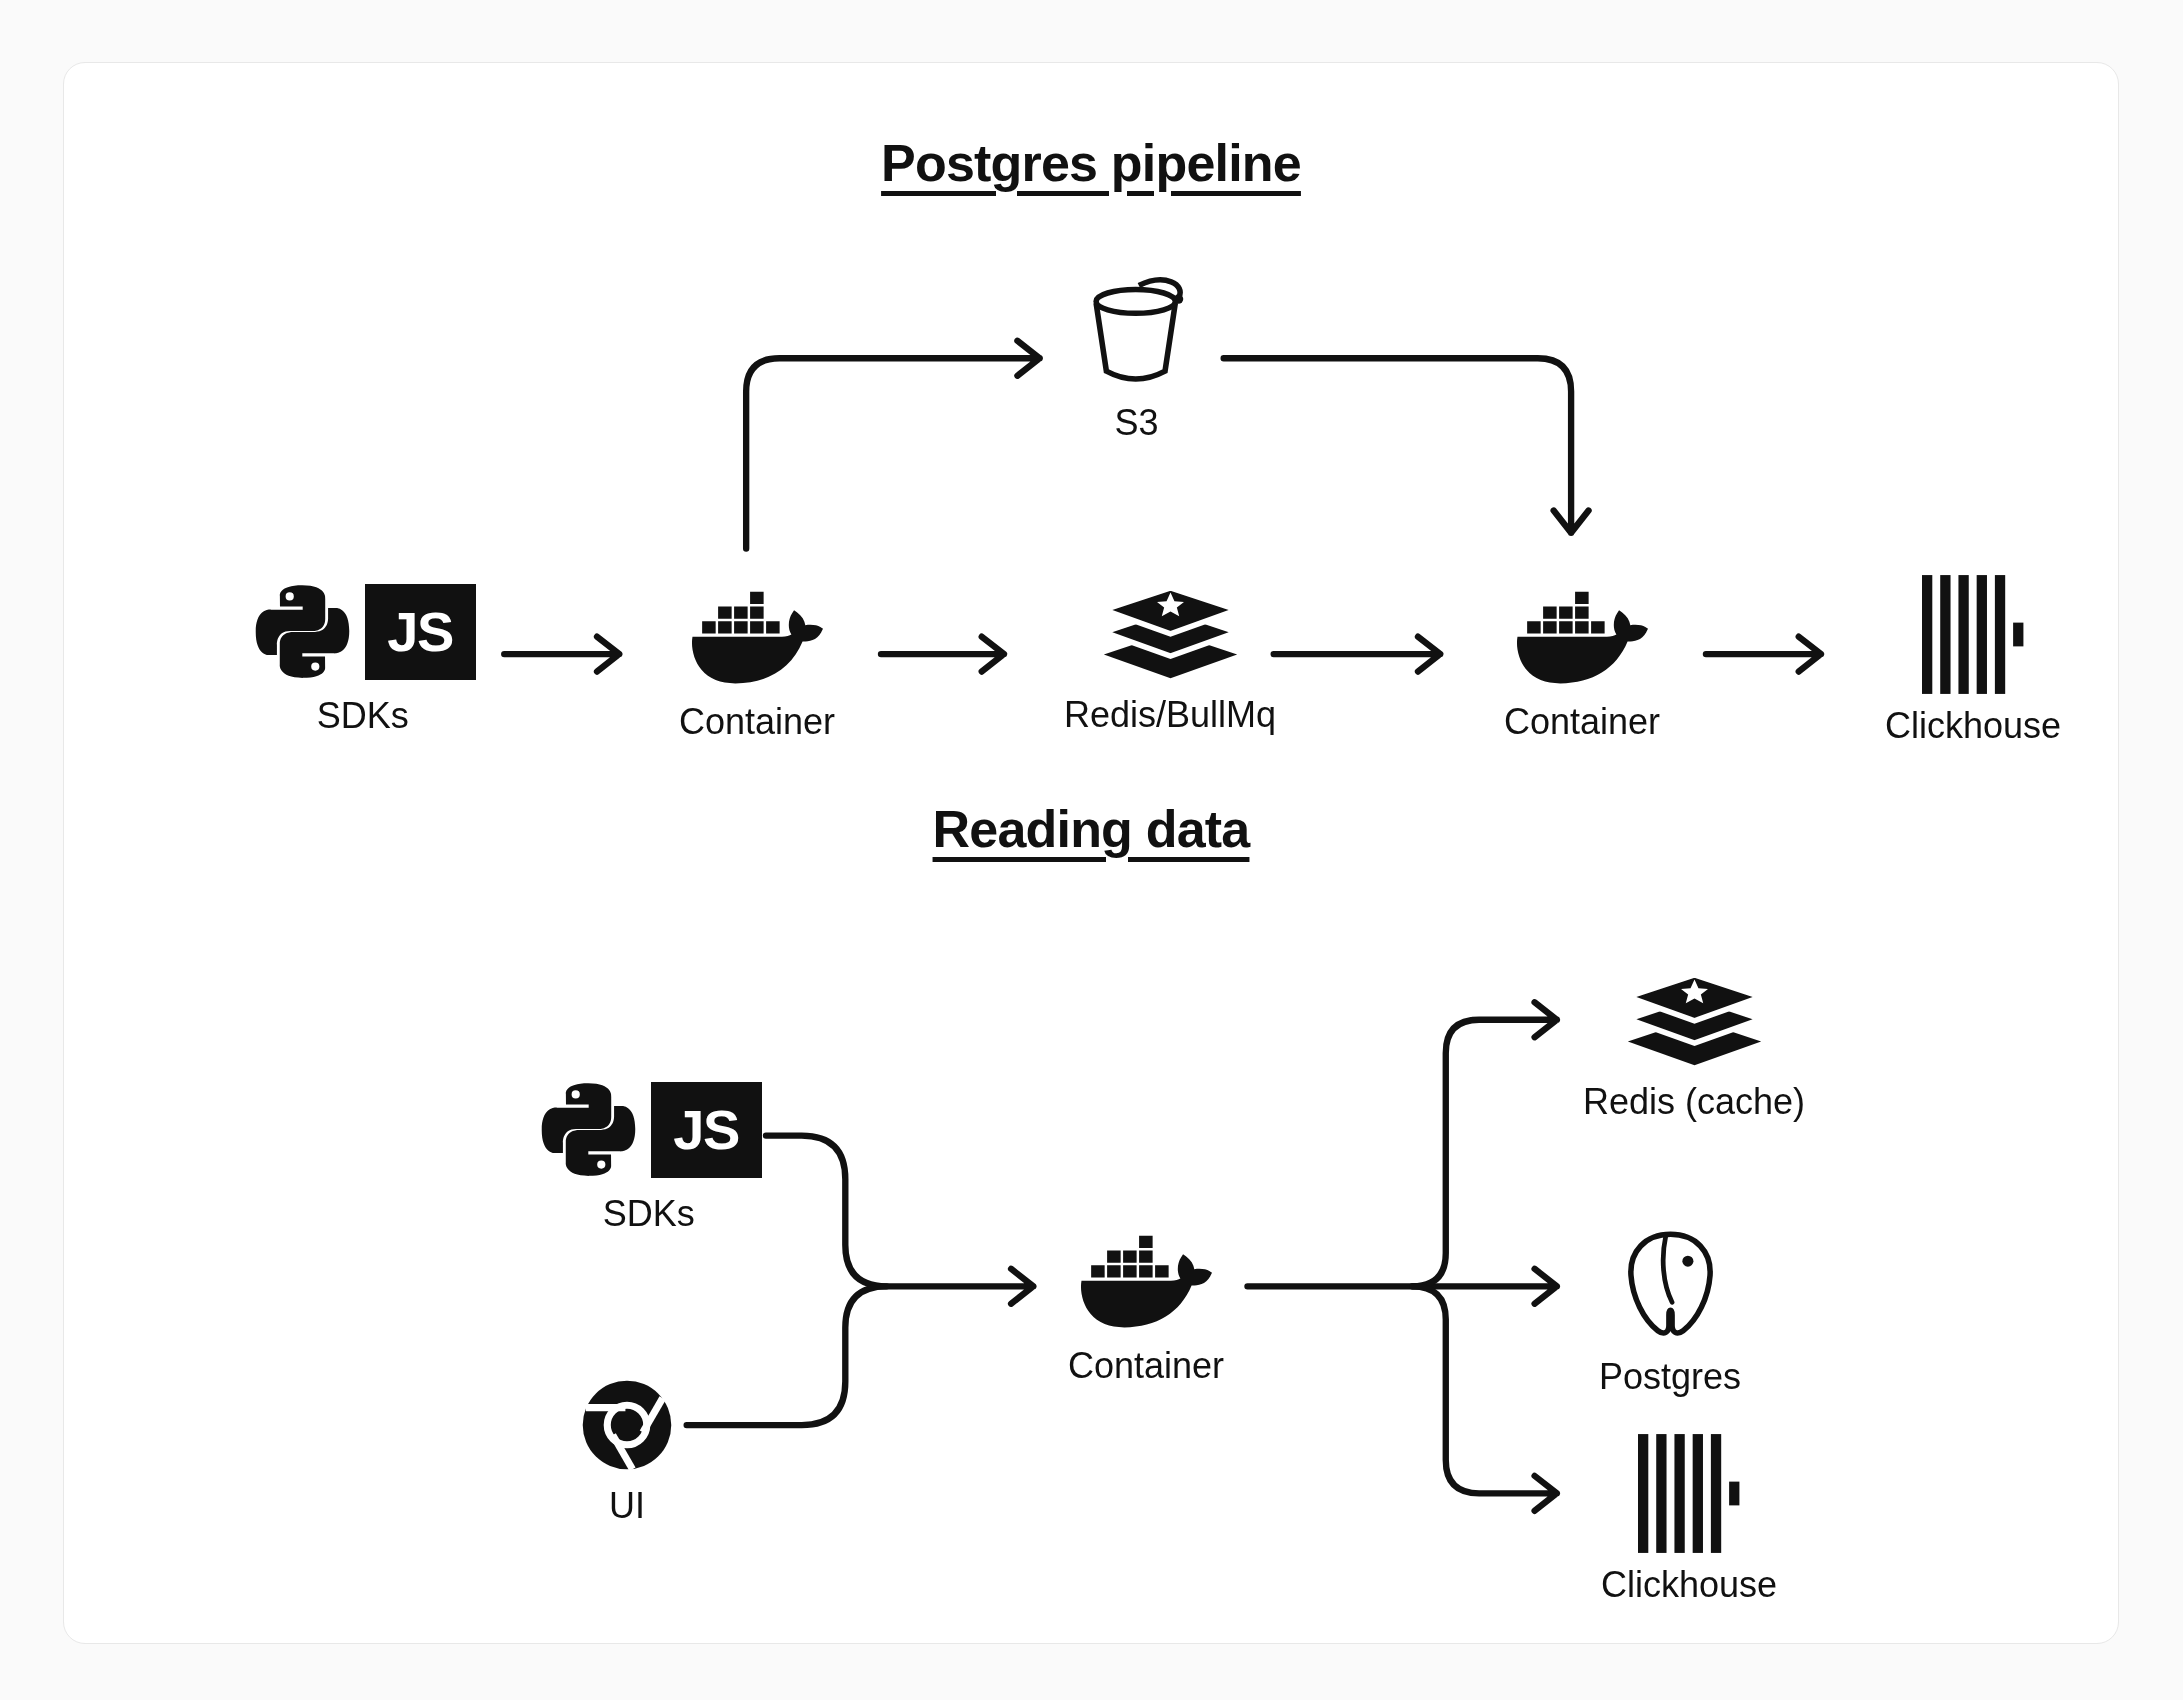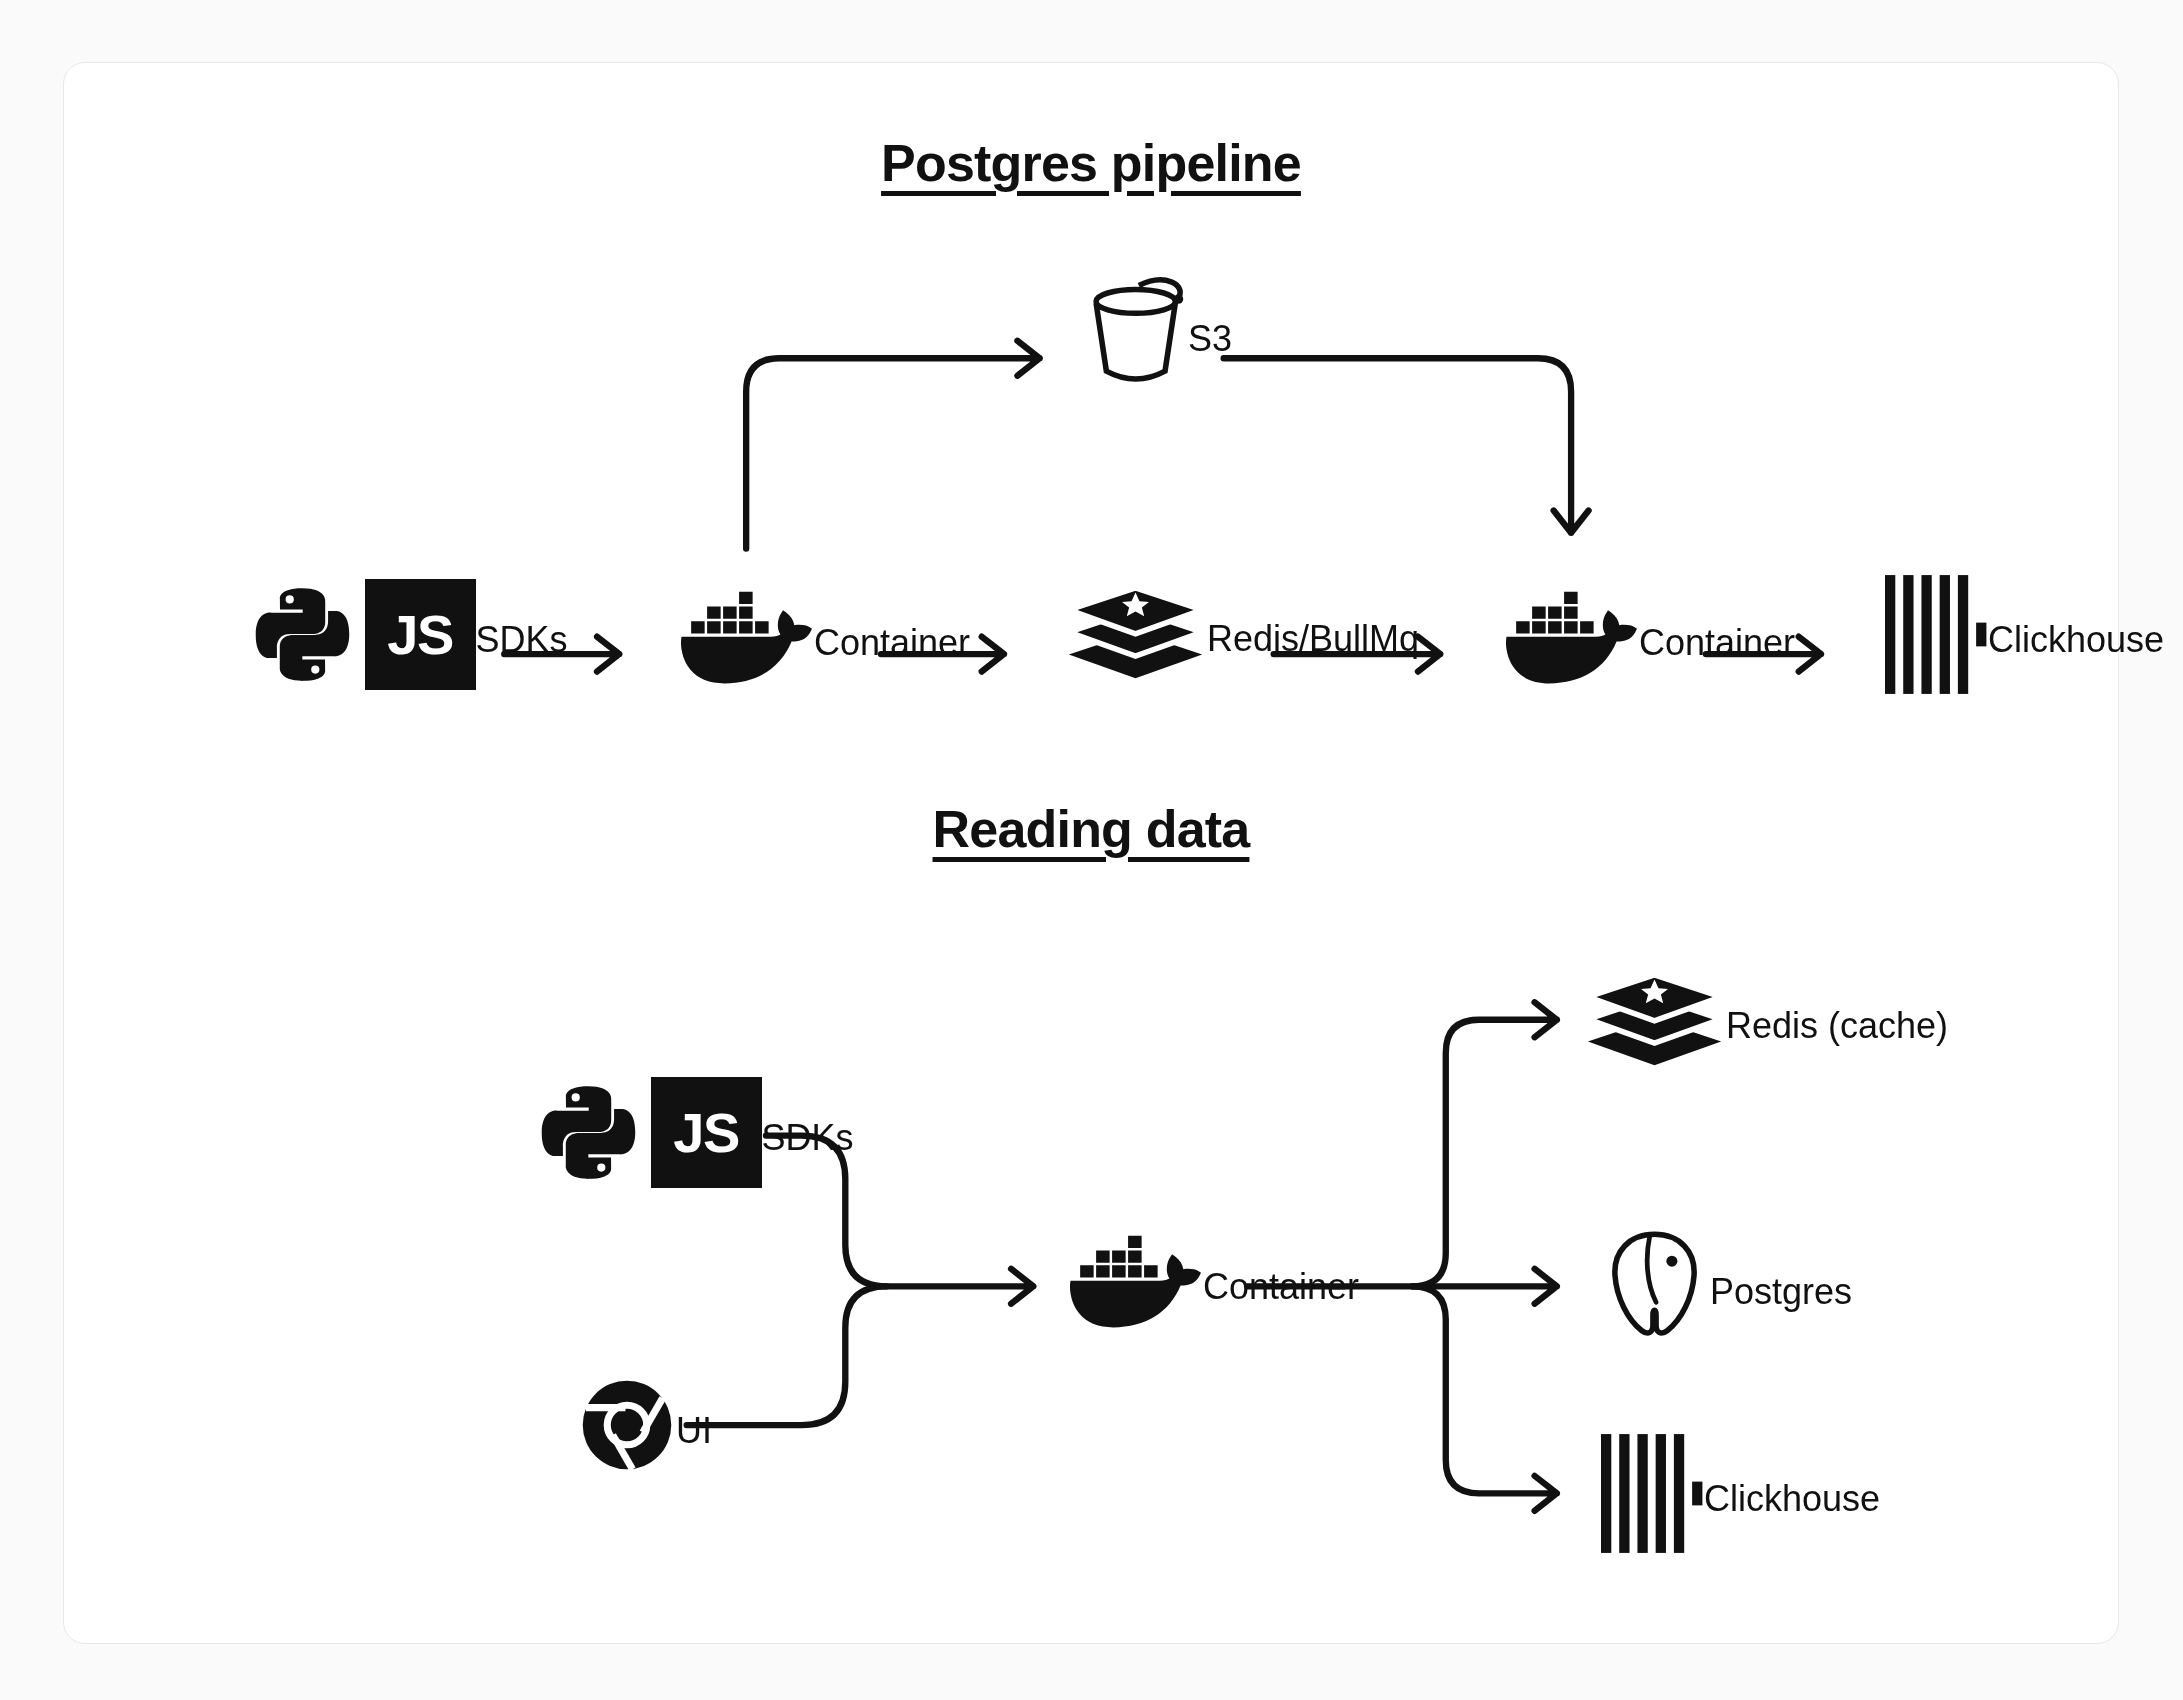--- a/index.html
+++ b/index.html
@@ -28,25 +28,25 @@
     position:absolute;left:0;right:0;margin:0;
     text-align:center;
     font-size:52px;font-weight:800;letter-spacing:-0.8px;
     color:var(--ink);
     text-decoration:underline;
     text-decoration-thickness:4.8px;
     text-underline-offset:9.5px;
   }
   .edges{position:absolute;left:0;top:0;width:2056px;height:1582px;}
   .edge{stroke:var(--ink);stroke-width:8;fill:none;stroke-linecap:round;stroke-linejoin:round;}
-  .node{position:absolute;display:flex;flex-direction:row;align-items:center;}
+  .node{position:absolute;display:flex;flex-direction:column;align-items:center;}
   .iconrow{display:flex;align-items:center;gap:9.5px;}
   .label{margin-top:11px;font-size:36px;color:var(--ink);white-space:nowrap;text-align:center;}
   .js-badge{
-    width:111px;height:111px;background:var(--ink);color:#fff;
+    width:111px;height:96px;background:var(--ink);color:#fff;
     display:flex;align-items:center;justify-content:center;
     font-weight:700;font-size:56px;letter-spacing:-1.6px;
   }
   svg.icon{display:block;}
 </style>
 </head>
 <body>
 
 <svg width="0" height="0" style="position:absolute" aria-hidden="true">
   <defs>

